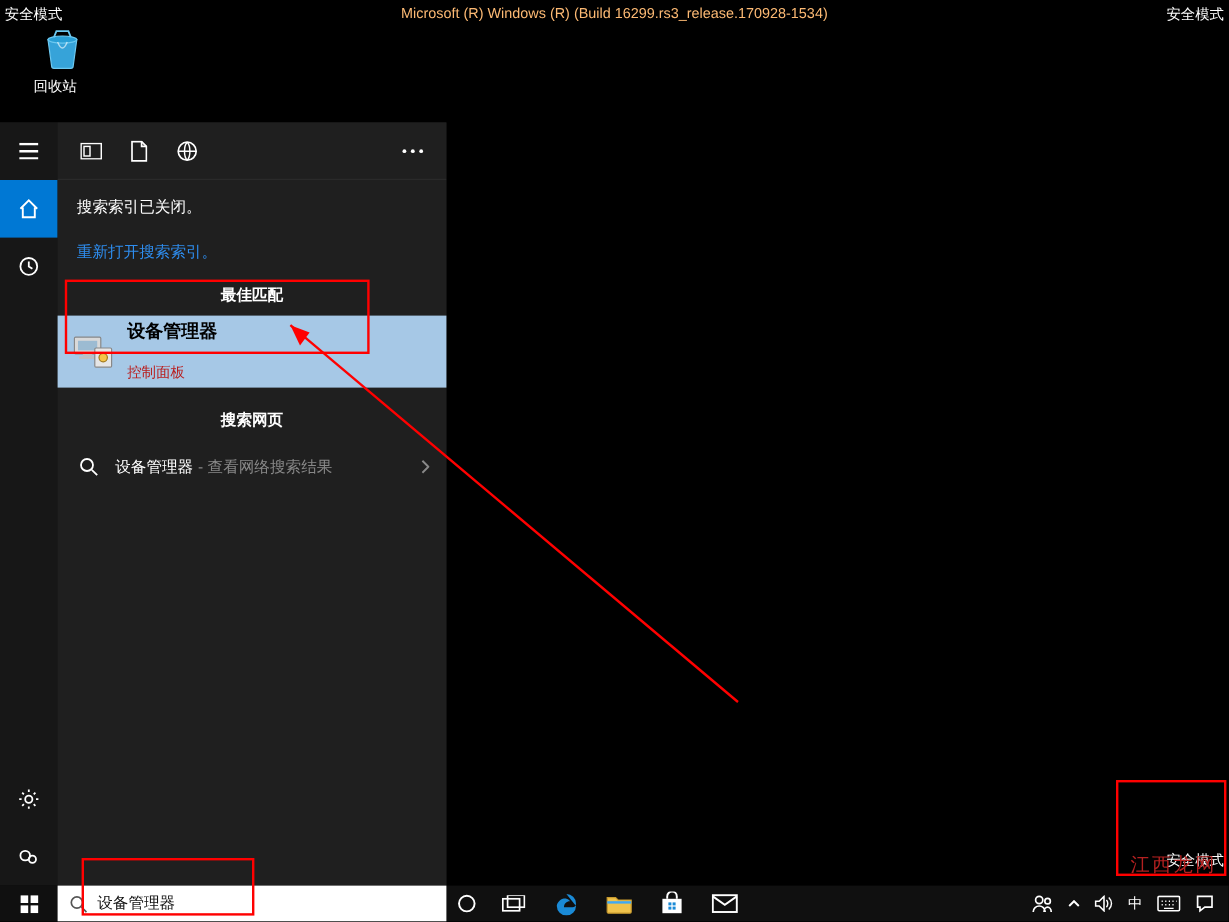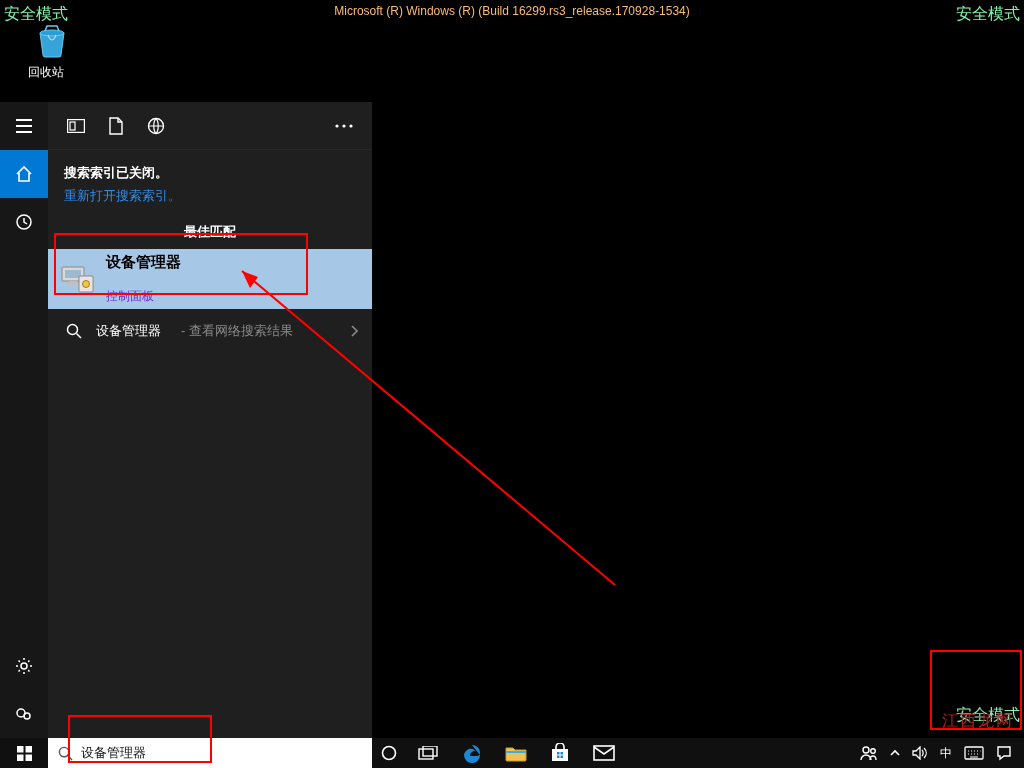--- a/index.html
+++ b/index.html
@@ -1,19 +1,19 @@
 <!DOCTYPE html>
 <html><head>
 <meta charset="utf-8">
 <style>
 * { margin: 0; padding: 0; box-sizing: border-box; font-family: "Segoe UI", "Microsoft YaHei", sans-serif; }
 body { width: 1024px; height: 768px; background: #000; color: #fff; overflow: hidden; position: relative; }
 
 
-.corner-text { position: absolute; font-size: 16px; color: #86efac; font-family: Liberation Mono, monospace; }
+.corner-text { position: absolute; font-size: 12px; color: #ffffff; font-family: Liberation Mono, monospace; }
 .top-left { top: 4px; left: 4px; }
 .top-right { top: 4px; right: 4px; }
 .bot-right { bottom: 42px; right: 4px; }
 .build-line { position: absolute; top: 4px; left: 50%; transform: translateX(-50%); font-size: 12px; color: #fdba74; white-space: nowrap; }
 
 
 .recycle-bin { position: absolute; top: 20px; left: 28px; width: 48px; text-align: left; cursor: pointer; }
 .recycle-bin .bin-icon { width: 40px; height: 40px; margin: 0 auto; display: flex; align-items: center; justify-content: center; }
 .recycle-bin .label { color: #fff; font-size: 12px; margin-top: 4px; }
 
@@ -25,34 +25,34 @@
 .rail-item.active { background: #0078d4; }
 .rail-spacer { flex: 1 1 auto; }
 .rail-bottom { flex: 0 0 auto; }
 
 .results { flex: 1; background: #1f1f1f; display: flex; flex-direction: column; color: #fff; }
 .results-toolbar { height: 48px; display: flex; align-items: center; padding: 0 8px; border-bottom: 1px solid rgba(255,255,255,0.05); }
 .tb-btn { width: 40px; height: 40px; display: flex; align-items: center; justify-content: center; cursor: pointer; color: #fff; }
 .tb-right { margin-left: auto; }
 
 .notice { padding: 14px 16px 0 16px; font-size: 13px; }
-.notice-closed { color: #fff; font-weight: bold; }
-.notice-link { color: #2e8def; cursor: pointer; margin-top: 5px; }
+.notice-closed { color: #fff; }
+.notice-link { color: #2e8def; cursor: pointer; margin-top: 19px; }
 
 .section-title { font-size: 13px; font-weight: bold; padding: 18px 16px 8px 16px; text-align: center; }
 
 .best-match { display: flex; align-items: center; height: 60px; background: #a6c8e6; color: #000; padding: 0 12px; cursor: pointer; }
 .bm-icon { width: 36px; height: 36px; display: flex; align-items: center; justify-content: center; margin-right: 10px; }
 .bm-text .title { font-size: 15px; font-weight: 600; }
-.bm-text .sub { font-size: 12px; color: #6d28d9; margin-top: 16px; }
+.bm-text .sub { font-size: 12px; color: #b91c1c; margin-top: 16px; }
 
 .web-row { display: flex; align-items: center; height: 44px; padding: 0 16px; cursor: pointer; font-size: 13px; position: relative; }
 .web-row .wr-icon { width: 20px; height: 20px; margin-right: 12px; display: flex; align-items: center; justify-content: center; }
 .web-row .wr-title { color: #fff; }
-.web-row .wr-sub { color: #888; margin-left: 20px; }
+.web-row .wr-sub { color: #888; margin-left: 4px; }
 .web-row .chevron { position: absolute; right: 14px; color: #888; }
 
 
 .anno-box { position: absolute; border: 2px solid #ff0000; pointer-events: none; }
 .arrow-svg { position: absolute; left: 0; top: 0; width: 1024px; height: 768px; pointer-events: none; }
 
 
 .taskbar { position: absolute; left: 0; bottom: 0; width: 1024px; height: 30px; background: #101010; display: flex; align-items: center; }
 .search-wrap { display: flex; align-items: center; height: 30px; width: 372px; background: #fff; margin-left: 0; }
 .start-btn { width: 48px; height: 30px; display: flex; align-items: center; justify-content: center; background: #101010; cursor: pointer; color: #fff; }
@@ -173,20 +173,21 @@
           <rect x="18" y="12" width="14" height="16" rx="1" fill="#e6e6e6" stroke="#888"></rect>
           <circle cx="25" cy="20" r="3.5" fill="#f5c54a" stroke="#a37b1c"></circle>
         </svg>
       </div>
       <div class="bm-text">
         <div class="title">设备管理器</div>
         <div class="sub">控制面板</div>
       </div>
     </div>
 
+    <div class="section-title">搜索网页</div>
 
     <div class="web-row">
       <div class="wr-icon">
         <svg width="16" height="16" viewBox="0 0 16 16">
             <circle cx="6.5" cy="6.5" r="5" fill="none" stroke="#fff" stroke-width="1.5"></circle>
             <path d="M10.5 10.5 L15 15" stroke="#fff" stroke-width="1.5"></path>
           </svg>
       </div>
       <span class="wr-title">设备管理器</span>
       <span class="wr-sub"> - 查看网络搜索结果</span>

